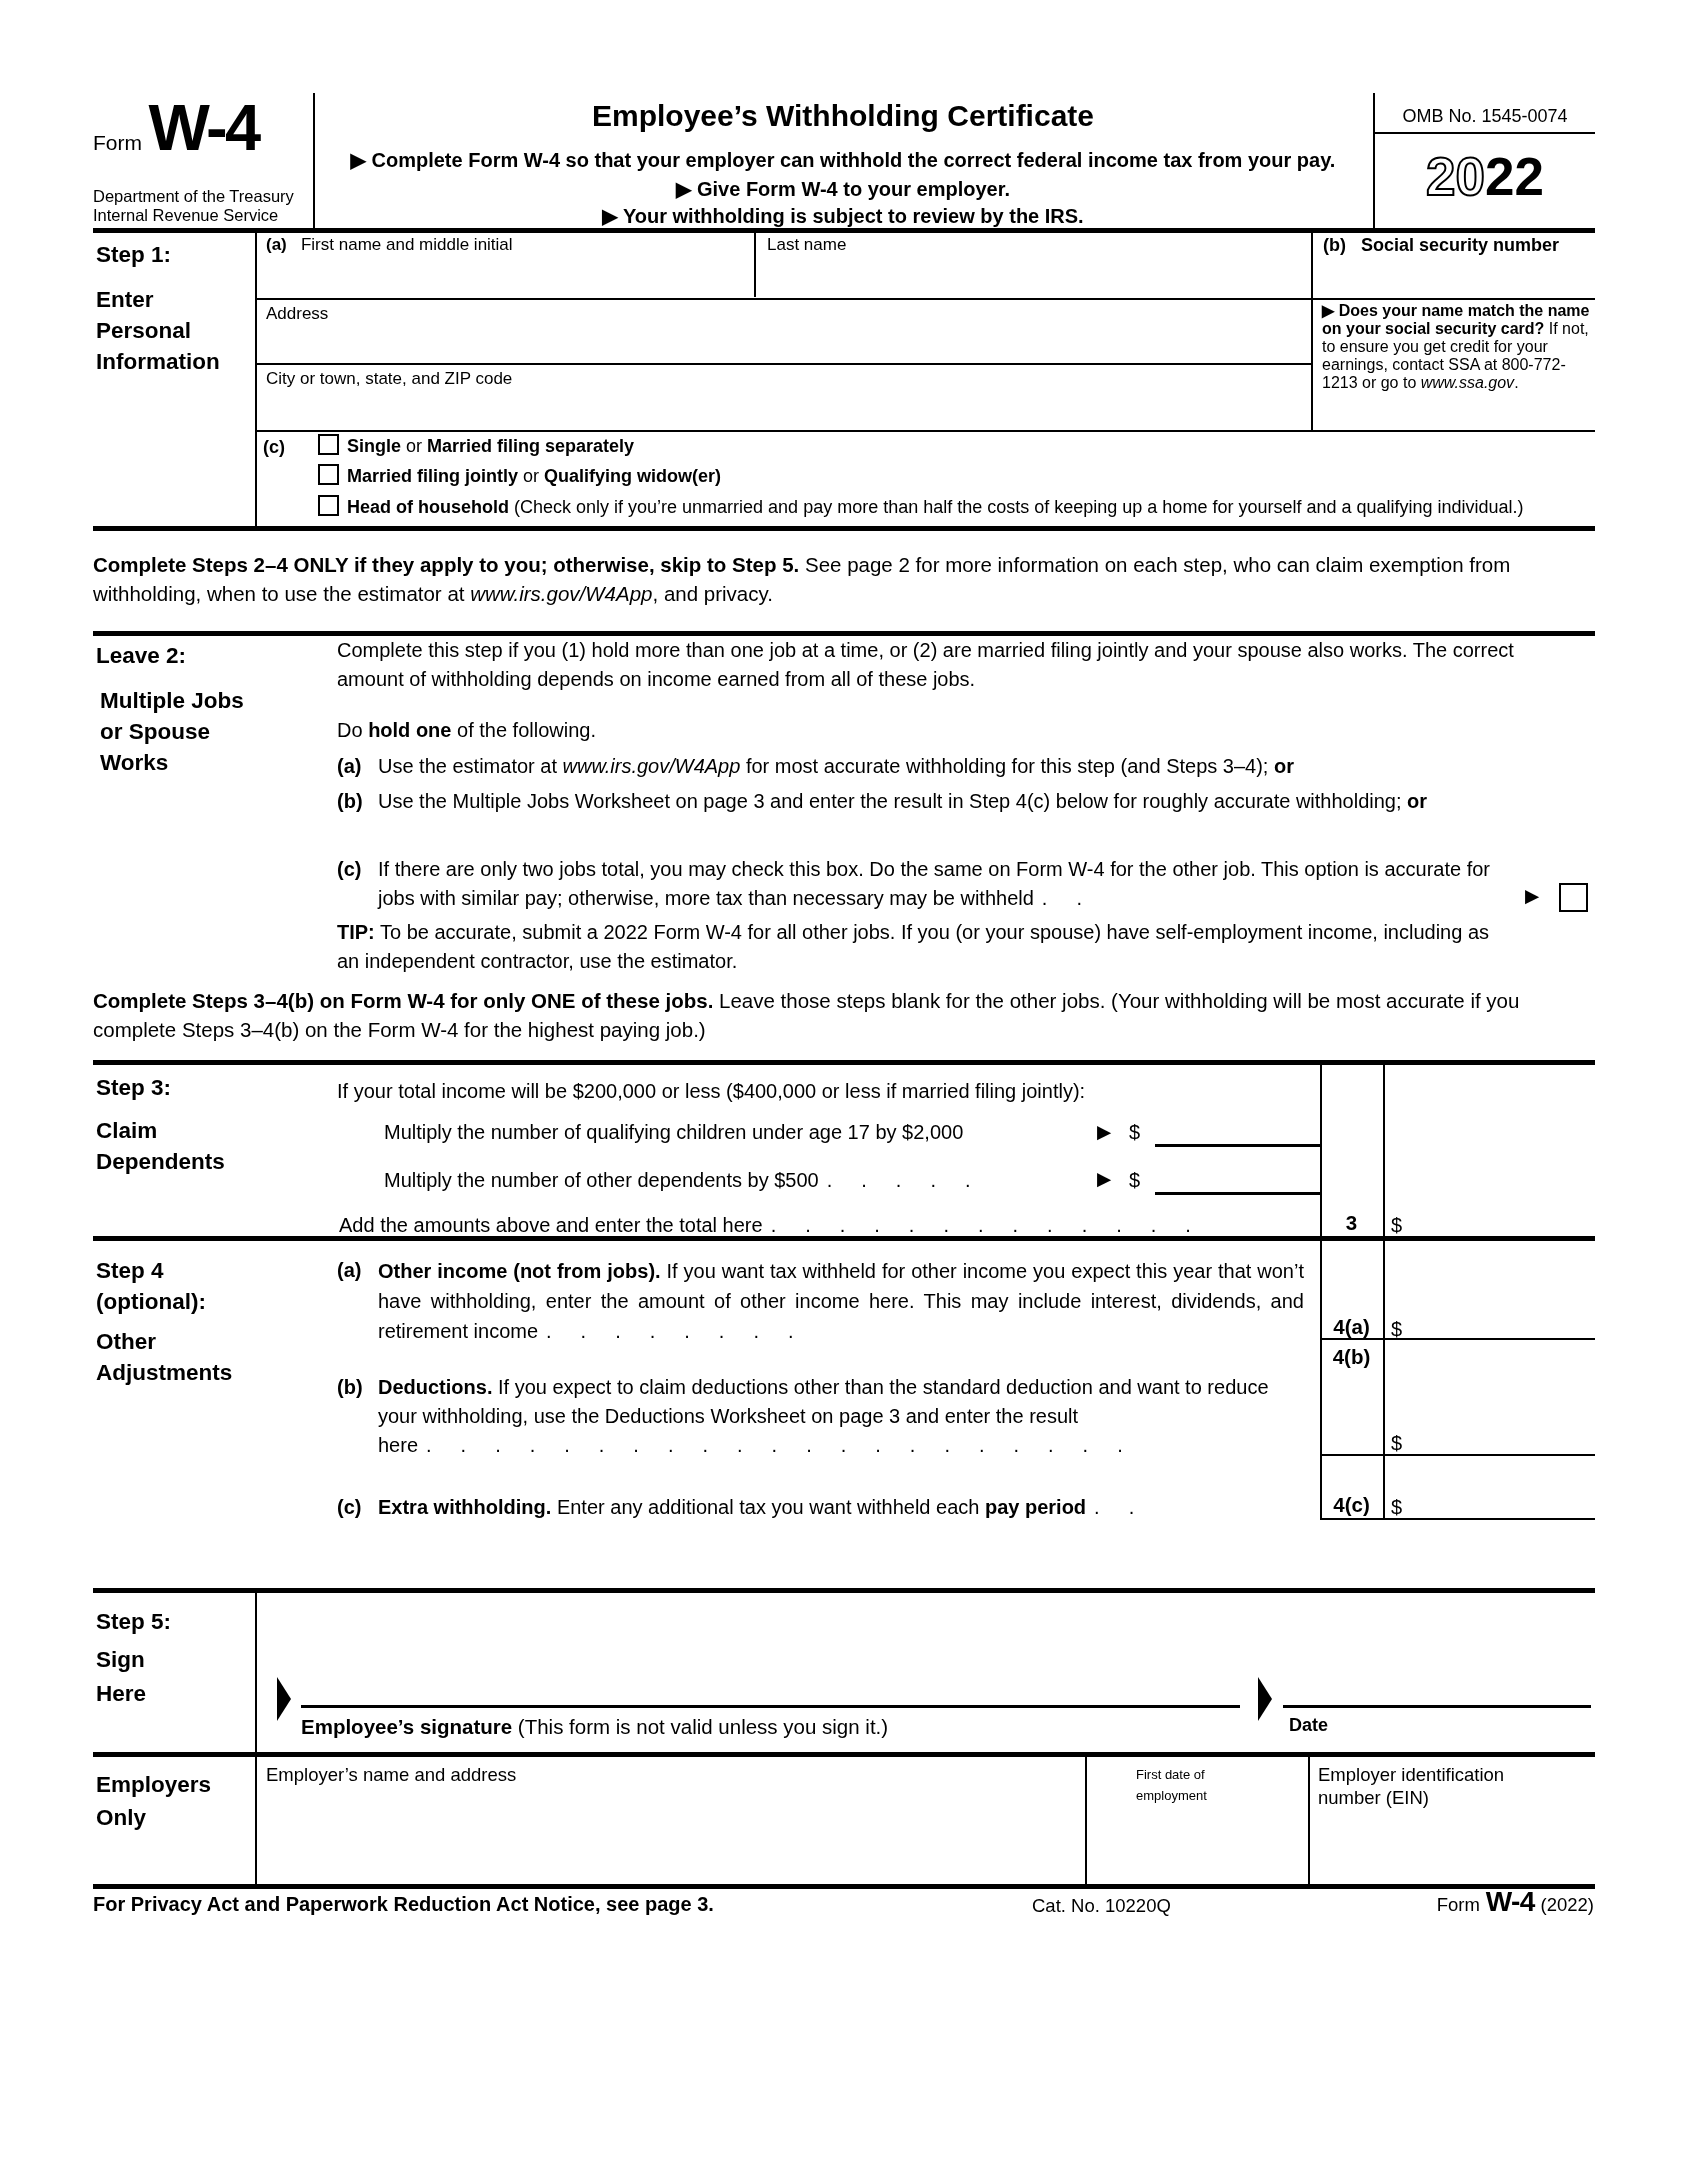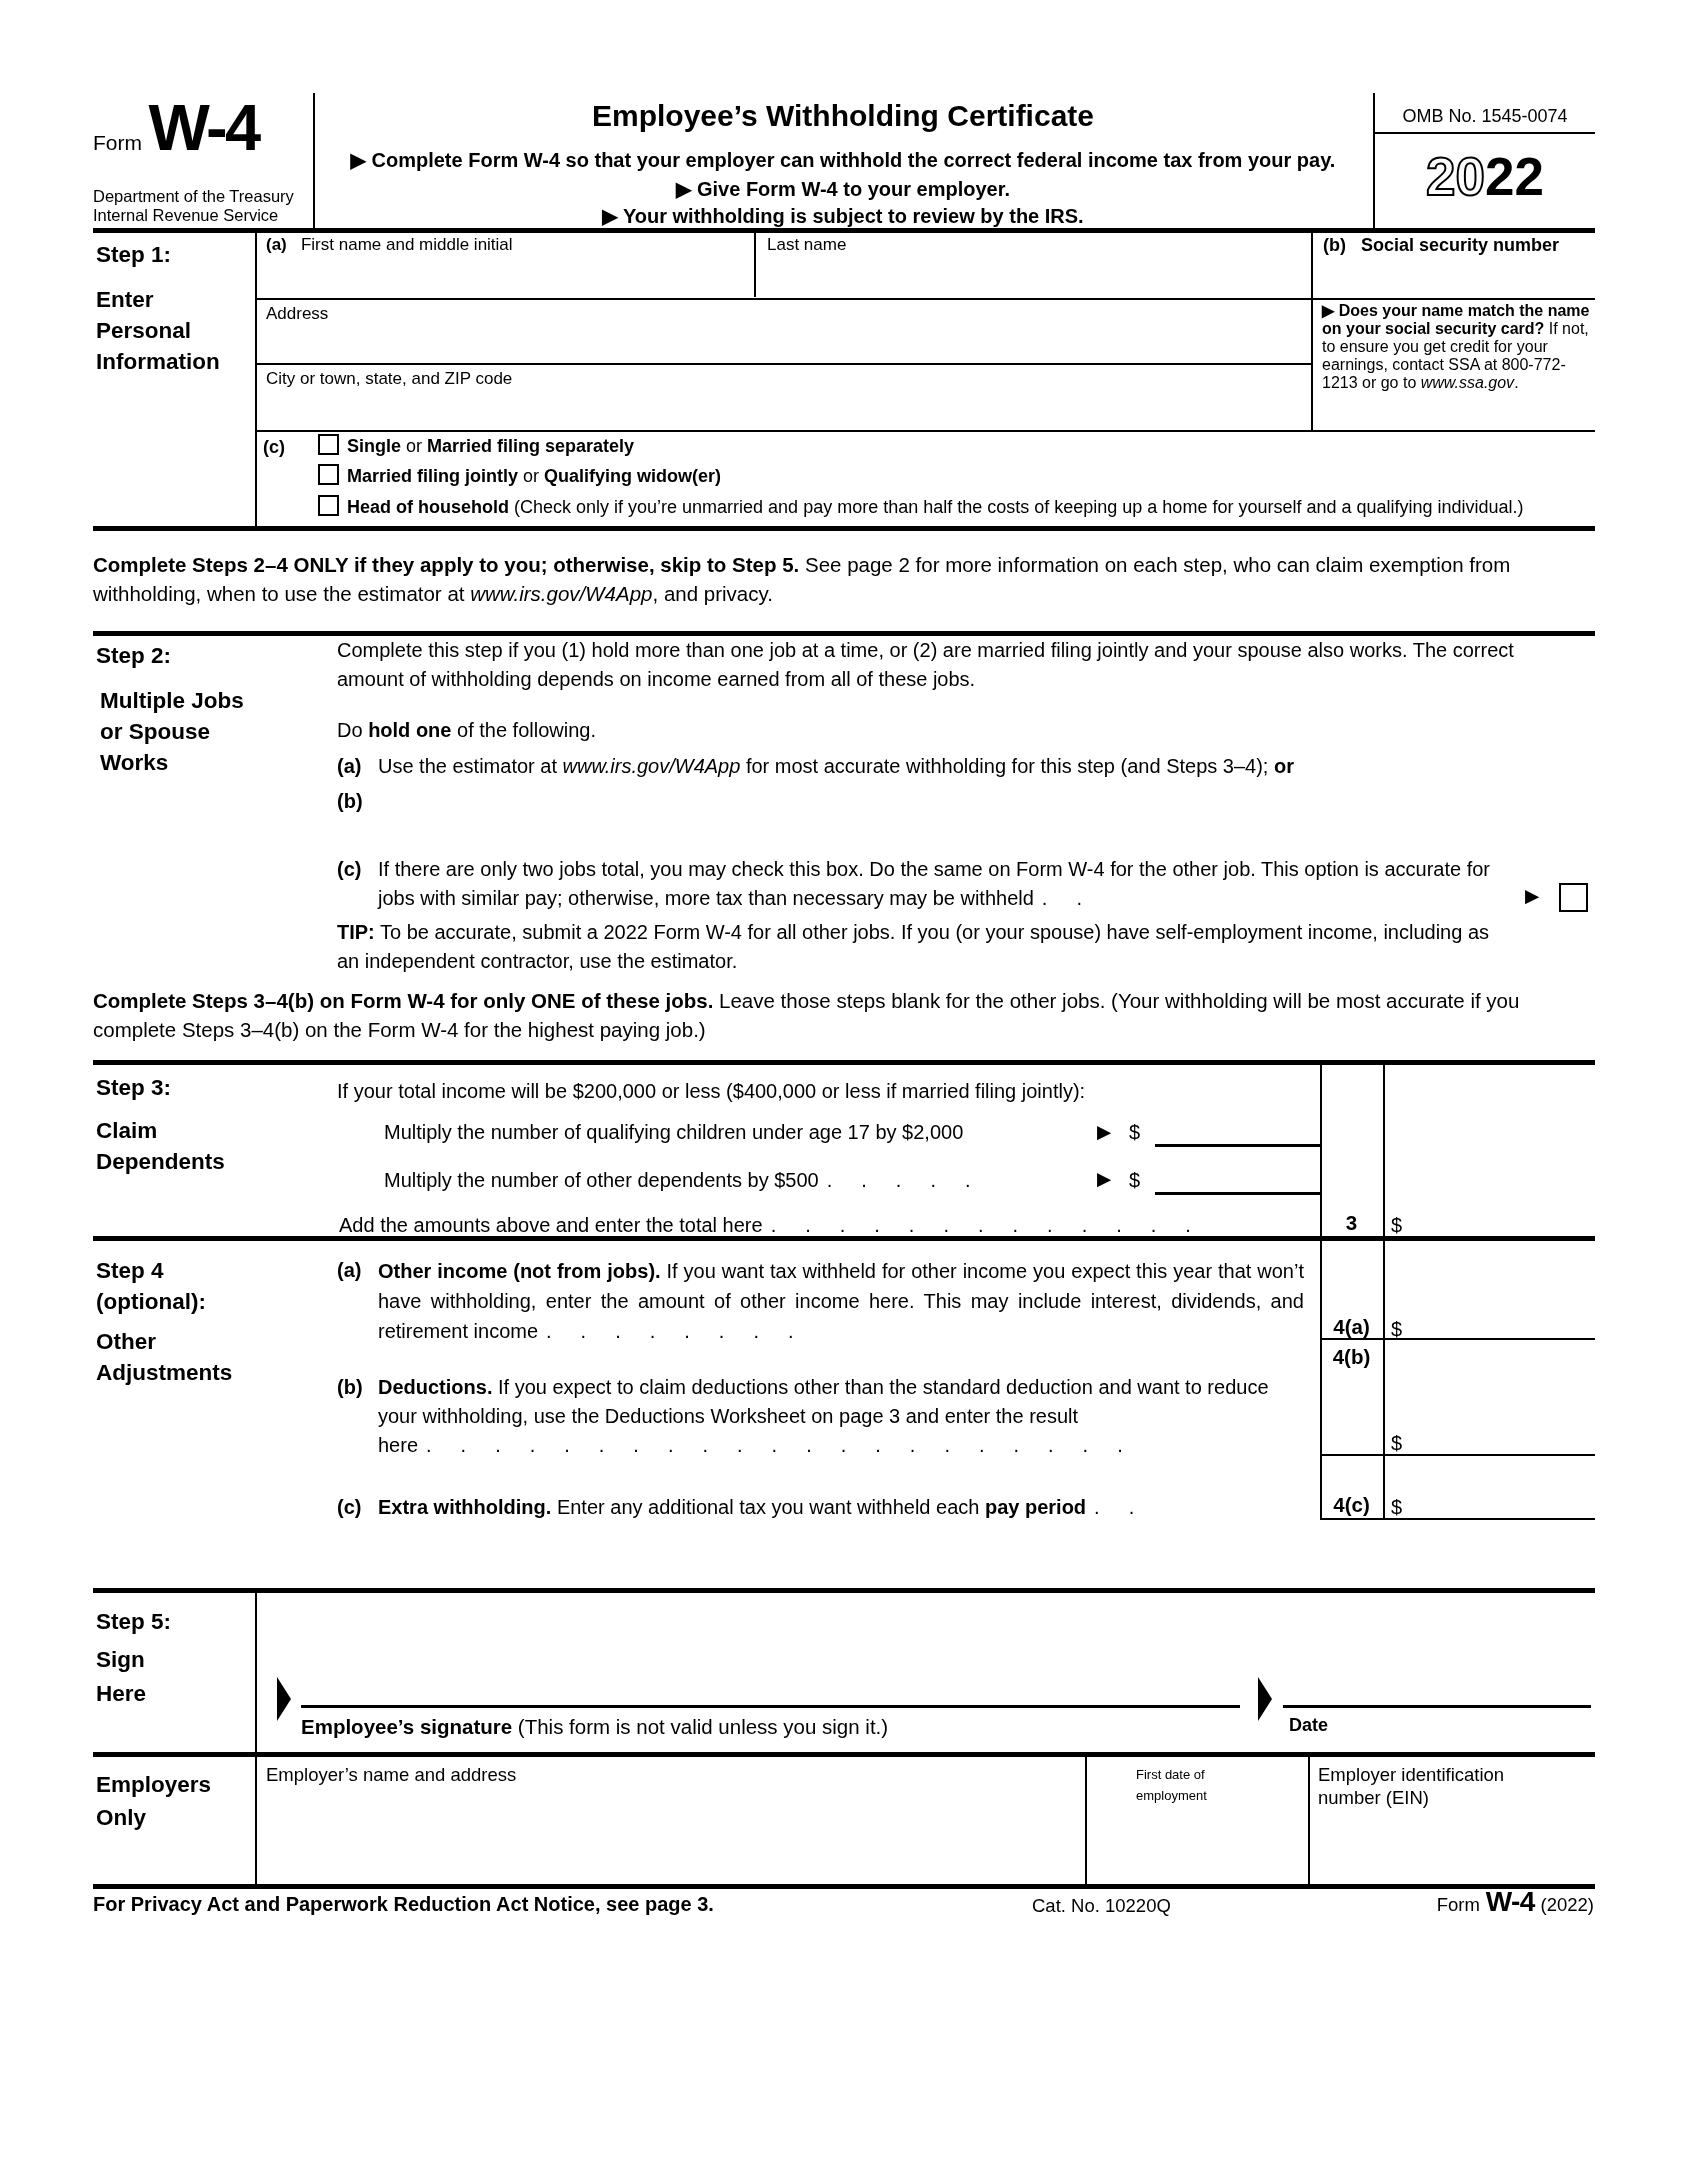--- a/index.html
+++ b/index.html
@@ -87,32 +87,33 @@
   <div class="cb" style="left:318px;top:464px;width:17px;height:17px"></div>
   <div class="abs" style="left:347px;top:466px;font-size:18px"><span class="b">Married filing jointly</span><span> or </span><span class="b">Qualifying widow(er)</span></div>
   <div class="cb" style="left:318px;top:495px;width:17px;height:17px"></div>
   <div class="abs nw" style="left:347px;top:497px;font-size:18px"><span class="b">Head of household</span><span> (Check only if you’re unmarried and pay more than half the costs of keeping up a home for yourself and a qualifying individual.)</span></div>
 
   <div class="hl thick" style="left:93px;top:526px;width:1502px"></div>
 
   <div class="abs p31" style="left:93px;top:550px;width:1475px"><span class="b">Complete Steps 2–4 ONLY if they apply to you; otherwise, skip to Step 5.</span><span> See page 2 for more information on each step, who can claim exemption from withholding, when to use the estimator at </span><span class="i">www.irs.gov/W4App</span><span>, and privacy.</span></div>
 
   <div class="hl thick" style="left:93px;top:631px;width:1502px"></div>
-  <div class="abs sh" style="left:96px;top:640px">Step 2:</div>
+  <div class="abs sh" style="left:96px;top:640px">Leave 2:</div>
   <div class="abs sh" style="left:100px;top:685px">Multiple Jobs
 or Spouse
 Works</div>
 
   <div class="abs p" style="left:337px;top:636px;width:1197px">Complete this step if you (1) hold more than one job at a time, or (2) are married filing jointly and your spouse also works. The correct amount of withholding depends on income earned from all of these jobs.</div>
   <div class="abs p" style="left:337px;top:716px"><span>Do </span><span class="b">hold one</span><span> of the following.</span></div>
 
   <div class="abs p b" style="left:337px;top:752px">(a)</div>
   <div class="abs p" style="left:378px;top:752px;width:1138px"><span>Use the estimator at </span><span class="i">www.irs.gov/W4App</span><span> for most accurate withholding for this step (and Steps 3–4); </span><span class="b">or</span></div>
 
   <div class="abs p b" style="left:337px;top:787px">(b)</div>
+  <div class="abs p" style="left:378px;top:787px;width:1125px"><span>Use the Multiple Jobs Worksheet on page 3 and enter the result in Step 4(c) below for roughly accurate withholding; </span><span class="b">or</span></div>
 
   <div class="abs p b" style="left:337px;top:855px">(c)</div>
   <div class="abs p" style="left:378px;top:855px;width:1138px"><span>If there are only two jobs total, you may check this box. Do the same on Form W-4 for the other job. This option is accurate for jobs with similar pay; otherwise, more tax than necessary may be withheld</span><span class="d">..</span></div>
   <div class="abs arrow" style="left:1525px;top:885px">▶</div>
   <div class="cb" style="left:1559px;top:883px;width:25px;height:25px"></div>
 
   <div class="abs p" style="left:337px;top:918px;width:1178px"><span class="b">TIP:</span><span> To be accurate, submit a 2022 Form W-4 for all other jobs. If you (or your spouse) have self-employment income, including as an independent contractor, use the estimator.</span></div>
 
   <div class="abs p31" style="left:93px;top:986px;width:1456px"><span class="b">Complete Steps 3–4(b) on Form W-4 for only ONE of these jobs.</span><span> Leave those steps blank for the other jobs. (Your withholding will be most accurate if you complete Steps 3–4(b) on the Form W-4 for the highest paying job.)</span></div>
 

